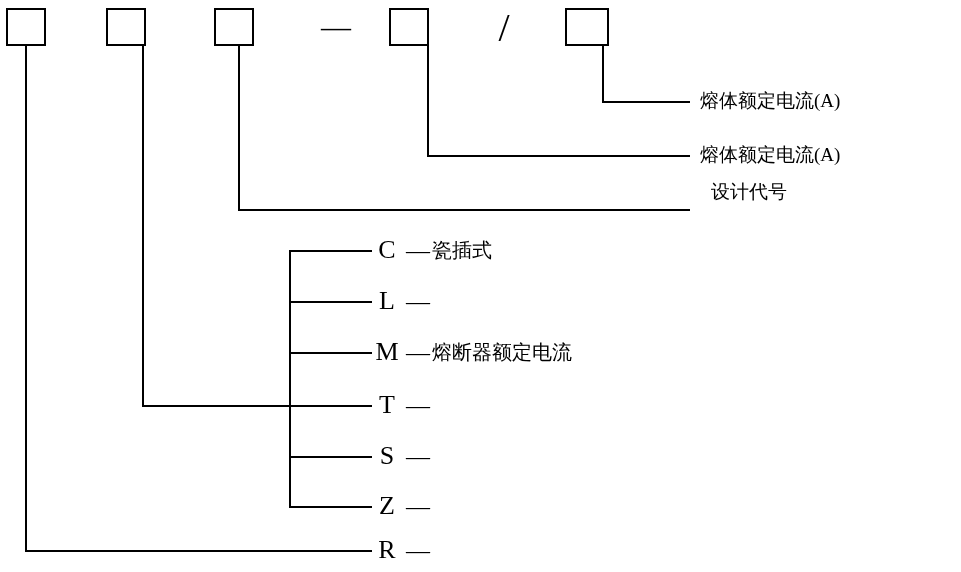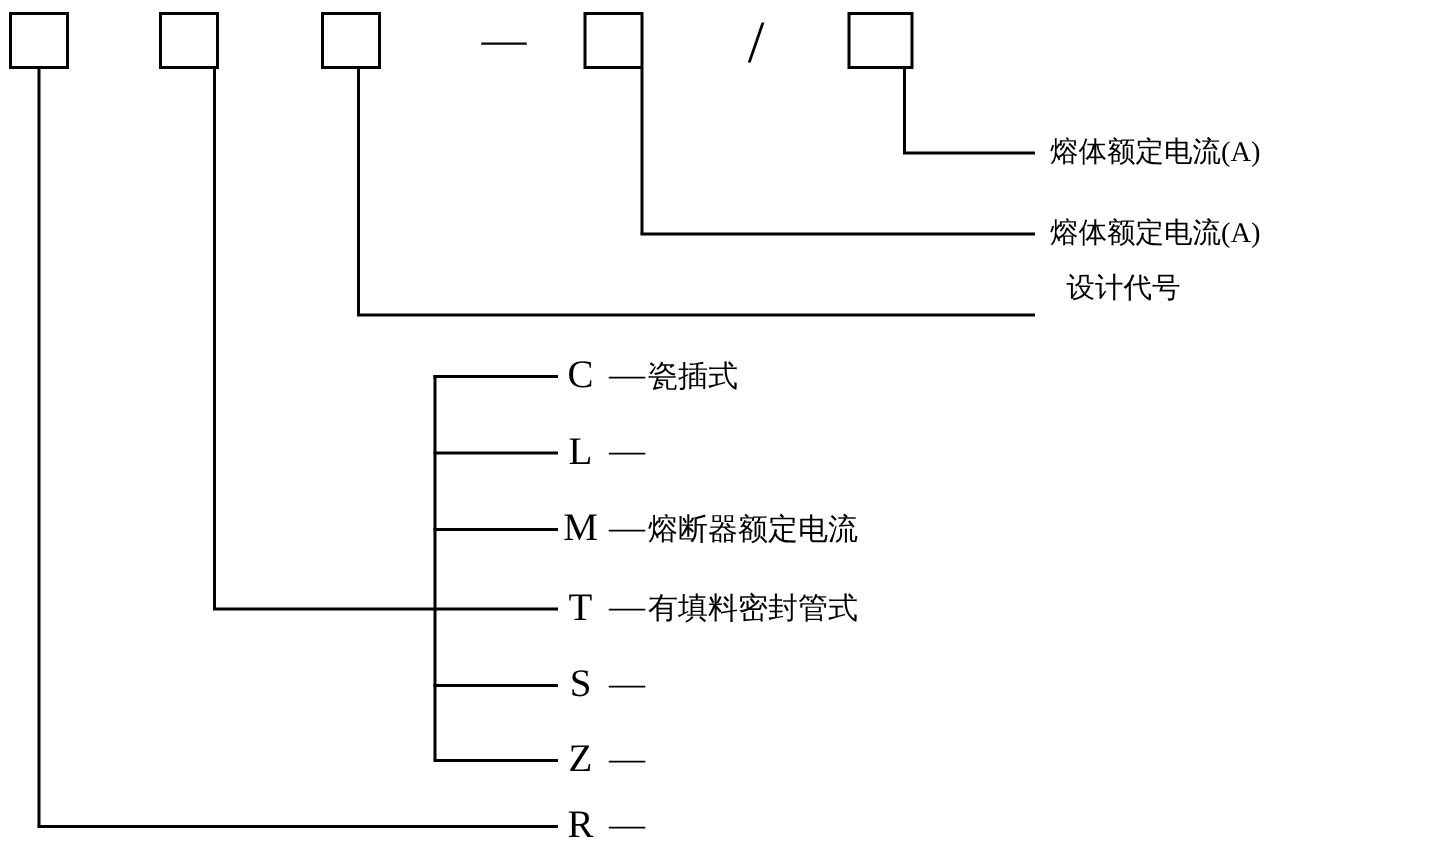--- a/index.html
+++ b/index.html
@@ -121,21 +121,20 @@
     <span class="dash">—</span>
   </div>
   <div class="type-row" style="top:337px;">
     <span class="code">M</span>
     <span class="dash">—</span>
     <span class="zh">熔断器额定电流</span>
   </div>
   <div class="type-row" style="top:390px;">
     <span class="code">T</span>
     <span class="dash">—</span>
-    <span class="zh">有填料密封管式</span>
   </div>
   <div class="type-row" style="top:441px;">
     <span class="code">S</span>
     <span class="dash">—</span>
   </div>
   <div class="type-row" style="top:491px;">
     <span class="code">Z</span>
     <span class="dash">—</span>
   </div>
 

